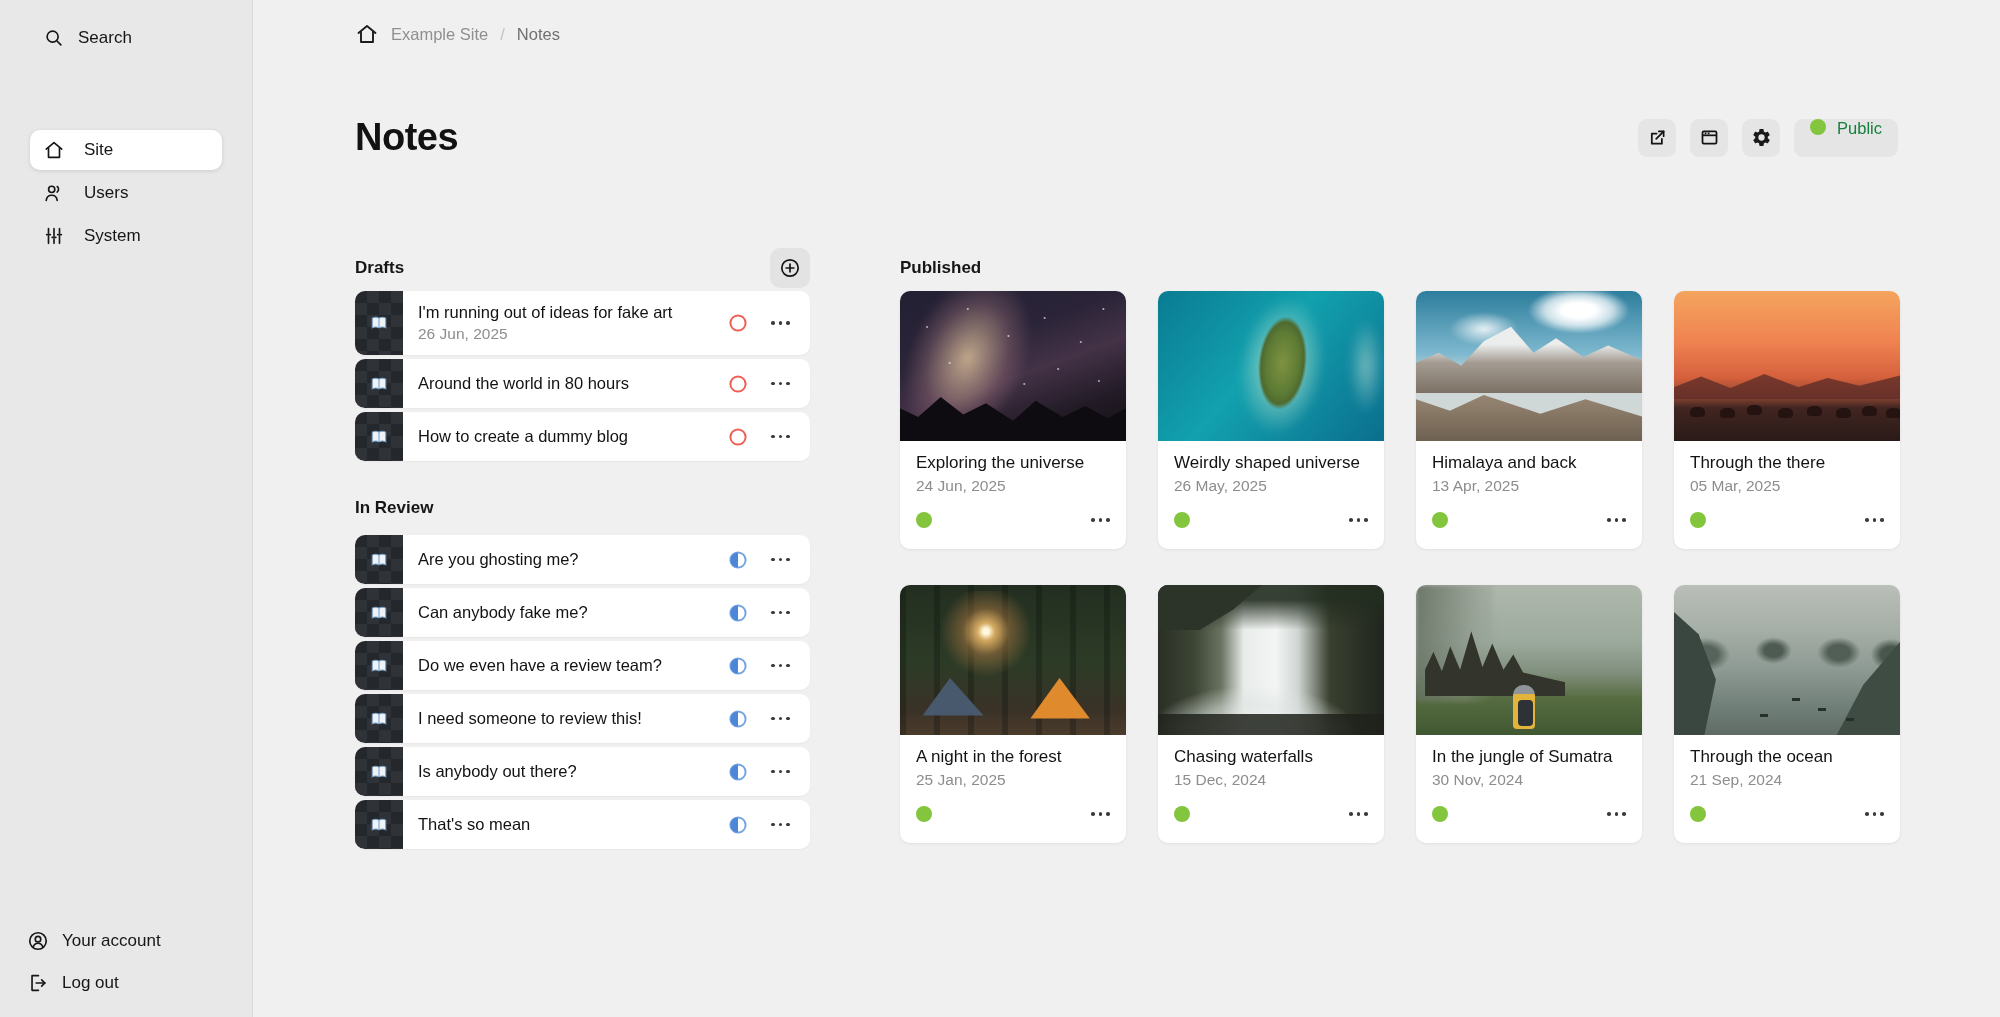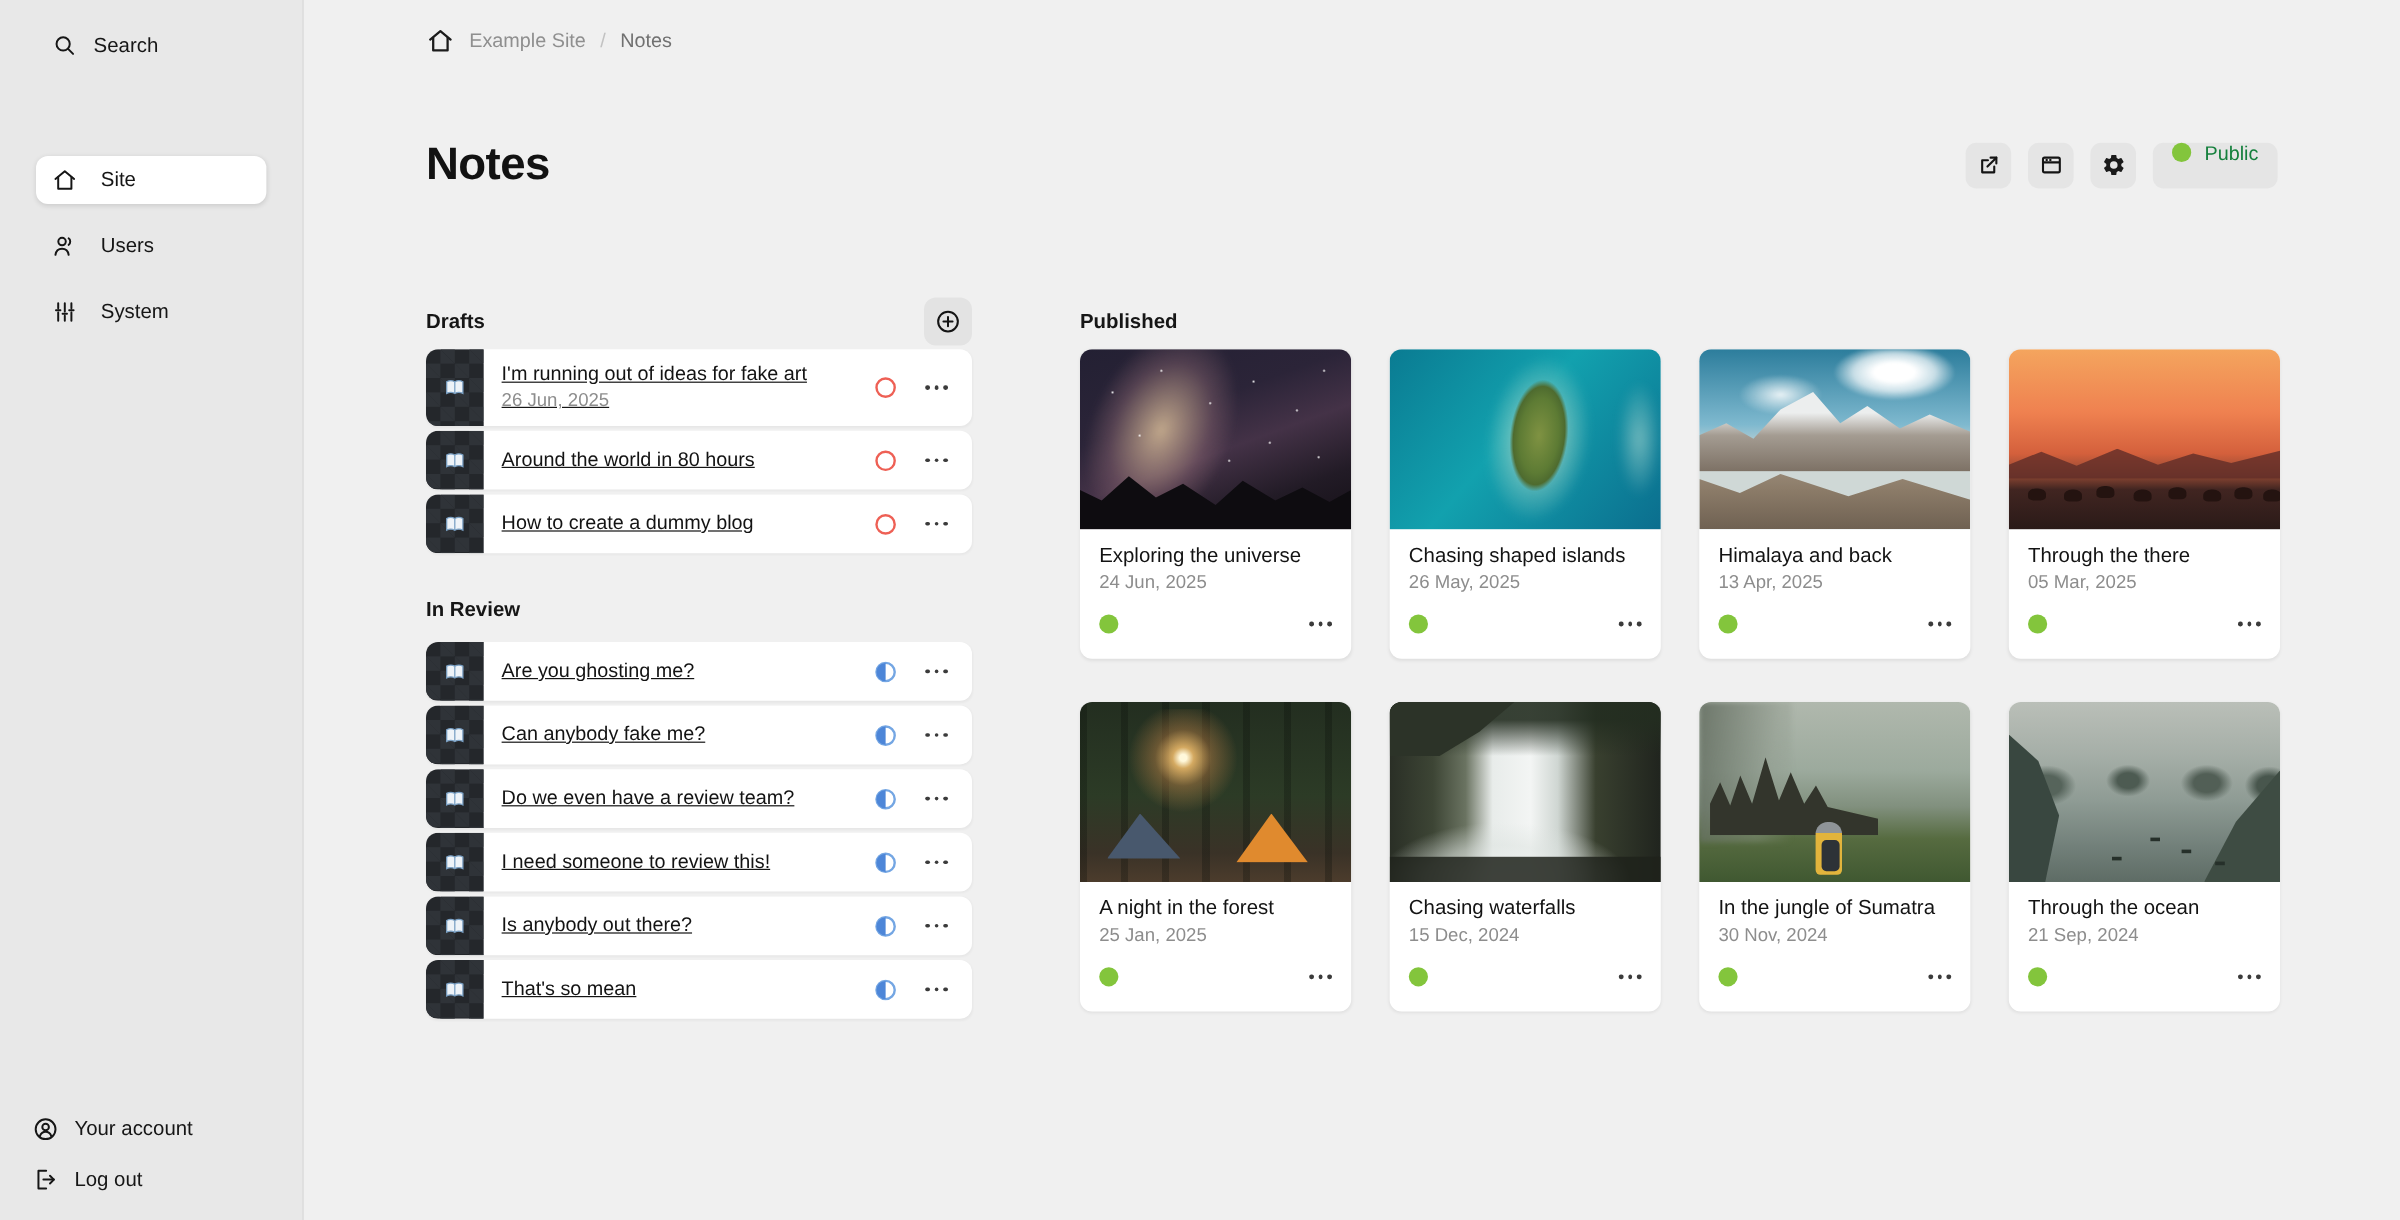--- a/index.html
+++ b/index.html
@@ -19,21 +19,21 @@
     padding:18px 30px;
   }
   .side-item {
     display:flex; align-items:center; gap:13px;
     height:40px; padding:0 13px; border-radius:10px;
     font-size:17px; font-weight:500; color:#161616; cursor:pointer;
   }
   .side-item .icn { width:22px; height:22px; flex:0 0 22px; }
   .side-item.active { background:#ffffff; box-shadow:0 1px 4px rgba(0,0,0,.12); }
   .side-search { margin-bottom:72px; }
-  .side-nav .side-item { margin-bottom:15px;gap:19px; }
+  .side-nav .side-item { margin-bottom:3px;gap:19px; }
   .side-footer { position:absolute; left:14px; right:14px; bottom:14px; }
   .side-footer .side-item { margin-top:2px; }
 
   
   .breadcrumb {
     position:absolute; left:355px; top:22px;
     display:flex; align-items:center; gap:12px; font-size:16.5px;
   }
   .crumb-home { width:24px; height:24px; color:#1c1c1c; cursor:pointer; }
   .crumb-a { color:#8f8f8f; cursor:pointer; }
@@ -79,21 +79,21 @@
   .row.tall { height:64px; }
   .row-thumb {
     align-self:stretch; width:48px; flex:0 0 48px;
     background-color:#24272b;
     background-image:
       linear-gradient(45deg,#2f3338 25%,transparent 25%,transparent 75%,#2f3338 75%),
       linear-gradient(45deg,#2f3338 25%,transparent 25%,transparent 75%,#2f3338 75%);
     background-size:24px 24px; background-position:0 0,12px 12px;
     display:flex; align-items:center; justify-content:center;
   }
-  .row-body { flex:1; padding-left:15px; min-width:0;text-decoration:underline; }
+  .row-body { flex:1; padding-left:15px; min-width:0; }
   .row-title { font-size:16.5px; color:#131313; }
   .row-date { font-size:15.5px; color:#8d8d8d; margin-top:3px; }
   .row-status { width:18px; height:18px; flex:0 0 18px; margin-right:24px; }
   .dots { display:flex; gap:4px; border:none; background:transparent; cursor:pointer; padding:6px 0; }
   .dots i { width:3.6px; height:3.6px; border-radius:50%; background:#3b3b3b; }
   .row .dots { margin-right:20px; }
   .in-review-h { margin-top:36px; line-height:22px; }
   .in-review-rows { margin-top:16px; }
 
   
@@ -555,21 +555,21 @@
           </button>
       </div>
     </div>
 
     <div class="card">
       <div class="photo" data-img="islands">
           <span class="s1"></span>
           <span class="s2"></span>
           <span class="s3"></span>
         </div>
-      <div class="card-title">Chasing shaped islands</div>
+      <div class="card-title">Weirdly shaped universe</div>
       <div class="card-date">26 May, 2025</div>
       <div class="card-foot">
         <span class="gdot"></span>
         <button class="dots">
             <i></i>
             <i></i>
             <i></i>
           </button>
       </div>
     </div>

